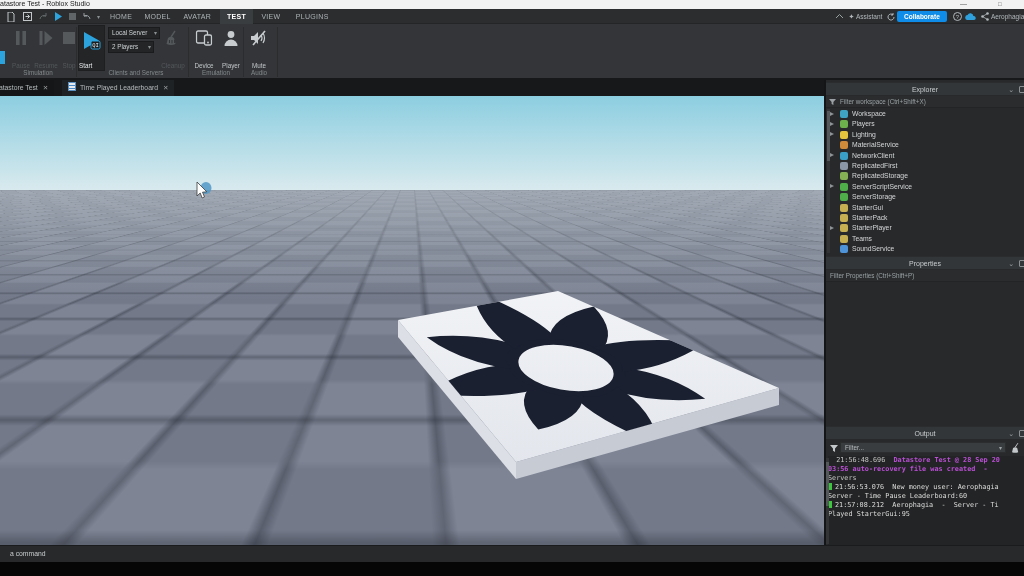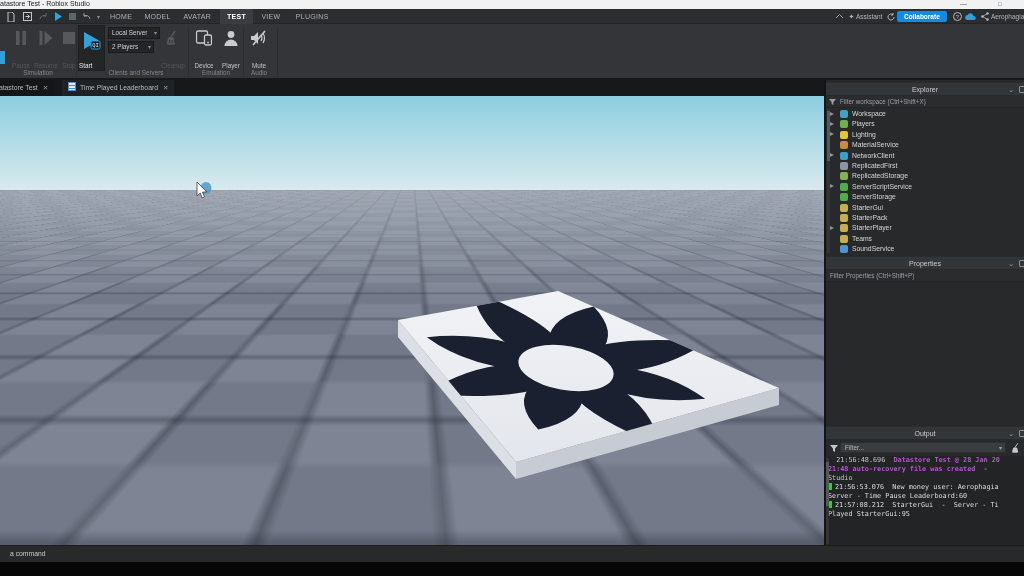--- a/index.html
+++ b/index.html
@@ -437,26 +437,26 @@
       </svg>
     <div id="out-filter">
       <span class="txt">Filter...</span>
       <span class="caret">▾</span>
     </div>
     <svg style="position:absolute; left:185px; top:362px; width:11px; height:12px;" viewBox="0 0 16 16">
         <path d="M10 1 L6 7" stroke="#c3c7ca" stroke-width="1.4"></path>
         <path d="M3 8 q3-2.5 6 0 l1.5 6 q-4.5 2-9 0 z" fill="#c3c7ca"></path>
       </svg>
     <div id="output-body">
-        <div class="ln"><span class="c-dim">  21:56:48.696  </span><span class="c-purple">Datastore Test @ 28 Jan 20</span></div>
-        <div class="ln"><span class="c-purple">21:48 auto-recovery file was created  -</span></div>
-        <div class="ln"><span class="c-dim">Studio</span></div>
+        <div class="ln"><span class="c-dim">  21:56:48.696  </span><span class="c-purple">Datastore Test @ 28 Sep 20</span></div>
+        <div class="ln"><span class="c-purple">03:56 auto-recovery file was created  -</span></div>
+        <div class="ln"><span class="c-dim">Servers</span></div>
         <div class="ln"><span class="gbar"></span><span class="c-lite">21:56:53.076  New money user: Aerophagia</span></div>
         <div class="ln"><span class="c-lite">Server - Time Pause Leaderboard:60</span></div>
-        <div class="ln"><span class="gbar"></span><span class="c-lite">21:57:08.212  StarterGui  -  Server - Ti</span></div>
+        <div class="ln"><span class="gbar"></span><span class="c-lite">21:57:08.212  Aerophagia  -  Server - Ti</span></div>
         <div class="ln"><span class="c-lite">Played StarterGui:95</span></div>
       </div>
     <div class="vscroll" style="left:0px; top:378px; height:86px;">
         <div class="thumb" style="top:4px; height:44px;"></div>
       </div>
   </div>
 
   <div id="cmdbar" class="abs">
     <span class="txt">a command</span>
   </div>

